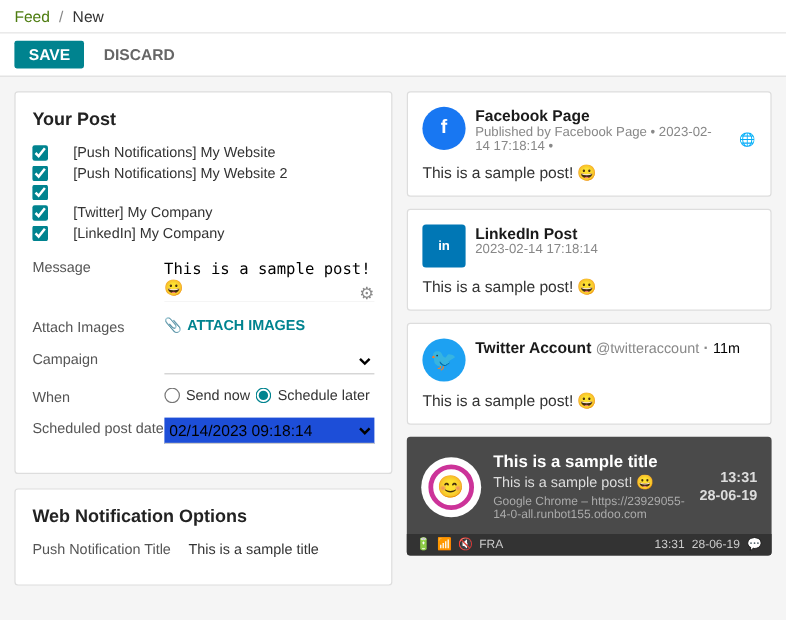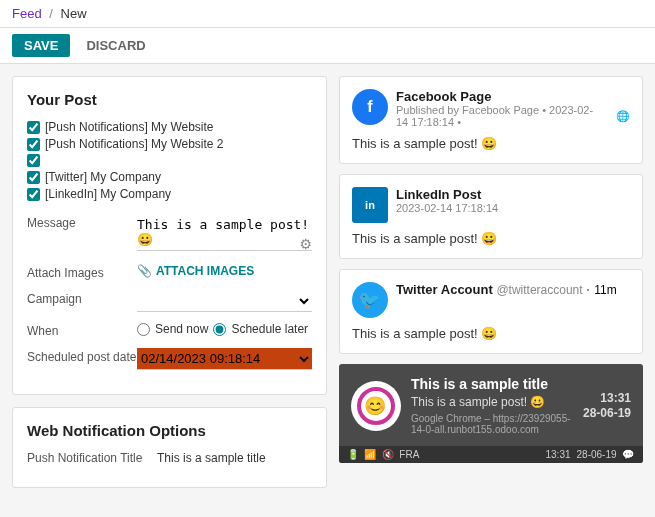--- a/index.html
+++ b/index.html
@@ -12,34 +12,34 @@
     .left-panel { flex: 0 0 315px; display: flex; flex-direction: column; gap: 12px; }
     .right-panel { flex: 1; display: flex; flex-direction: column; gap: 10px; }
 
     .section-box { background: #fff; border: 1px solid #ddd; border-radius: 3px; padding: 14px; }
     .section-title { font-size: 15px; font-weight: bold; margin-bottom: 12px; color: #222; }
 
     .form-row { display: flex; margin-bottom: 10px; align-items: flex-start; }
     .form-label { width: 110px; color: #555; font-size: 12px; padding-top: 2px; flex-shrink: 0; }
     .form-value { flex: 1; }
 
-    .checkbox-item { display: flex; align-items: center; gap: 5px; margin-bottom: 3px; font-size: 12px; }
+    .checkbox-item { display: flex; align-items: center; gap: 21px; margin-bottom: 3px; font-size: 12px; }
     .checkbox-item input[type=checkbox] { accent-color: #00838f; width: 13px; height: 13px; }
 
     .message-area { width: 100%; border: none; border-bottom: 1px solid #ccc; resize: none; font-size: 13px; padding: 3px 0; outline: none; min-height: 36px; }
 
     .attach-btn { color: #00838f; font-size: 12px; font-weight: bold; cursor: pointer; display: flex; align-items: center; gap: 4px; background: none; border: none; }
 
     .campaign-select { width: 100%; border: none; border-bottom: 1px solid #ccc; font-size: 13px; background: #fff; outline: none; padding: 2px 0; }
 
     .radio-group { display: flex; flex-direction: row; gap: 5px; }
     .radio-item { display: flex; align-items: center; gap: 5px; font-size: 12px; }
     .radio-item input[type=radio] { accent-color: #00838f; }
 
-    .date-select { width: 100%; border: none; border-bottom: 1px solid #ccc; font-size: 13px; background: #c2410c; outline: none; padding: 2px 0; }
+    .date-select { width: 100%; border: none; border-bottom: 1px solid #ccc; font-size: 13px; background: #1d4ed8; outline: none; padding: 2px 0; }
 
     
     .notif-row { display: flex; margin-bottom: 8px; align-items: center; }
     .notif-label { width: 130px; color: #555; font-size: 12px; flex-shrink: 0; }
     .notif-value { flex: 1; font-size: 12px; color: #333; }
 
     
     .preview-card { background: #fff; border: 1px solid #ddd; border-radius: 3px; padding: 12px; }
     .fb-header { display: flex; align-items: flex-start; gap: 8px; margin-bottom: 8px; }
     .fb-avatar { width: 36px; height: 36px; border-radius: 50%; background: #1877f2; display: flex; align-items: center; justify-content: center; color: #fff; font-weight: bold; font-size: 16px; flex-shrink: 0; }
@@ -63,21 +63,21 @@
     .push-message { font-size: 12px; color: #ddd; }
     .push-url { font-size: 10px; color: #aaa; margin-top: 4px; }
     .push-taskbar { position: absolute; bottom: 0; left: 0; right: 0; background: #333; padding: 3px 8px; display: flex; align-items: center; justify-content: space-between; font-size: 10px; color: #ccc; border-radius: 0 0 3px 3px; }
     .push-time { font-size: 12px; font-weight: bold; text-align: right; line-height: 1.2; }
   </style>
 </head>
 <body>
 
 <div>
   <span style="padding:6px 12px; display:block; font-size:13px; color:#666; background:#fff; border-bottom:1px solid #ddd;">
-    <span style="color:#6d28d9; cursor:pointer;">Feed</span>
+    <span style="color:#4d7c0f; cursor:pointer;">Feed</span>
     <span style="color:#888; margin:0 4px;">/</span>
     <span style="color:#333;">New</span>
   </span>
 </div>
 
 <div style="padding:6px 12px; background:#fff; border-bottom:1px solid #ddd; display:flex; gap:8px;">
   <button class="btn-save">SAVE</button>
   <button class="btn-discard">DISCARD</button>
 </div>
 

